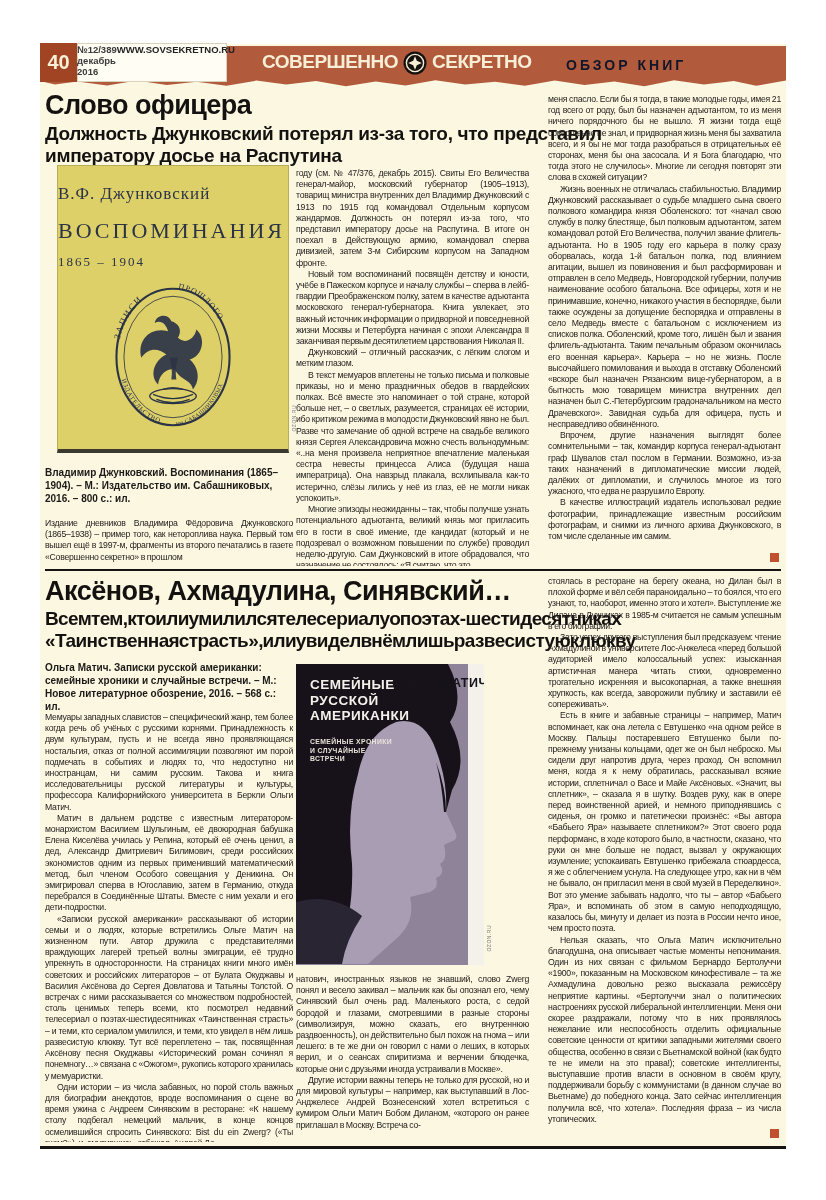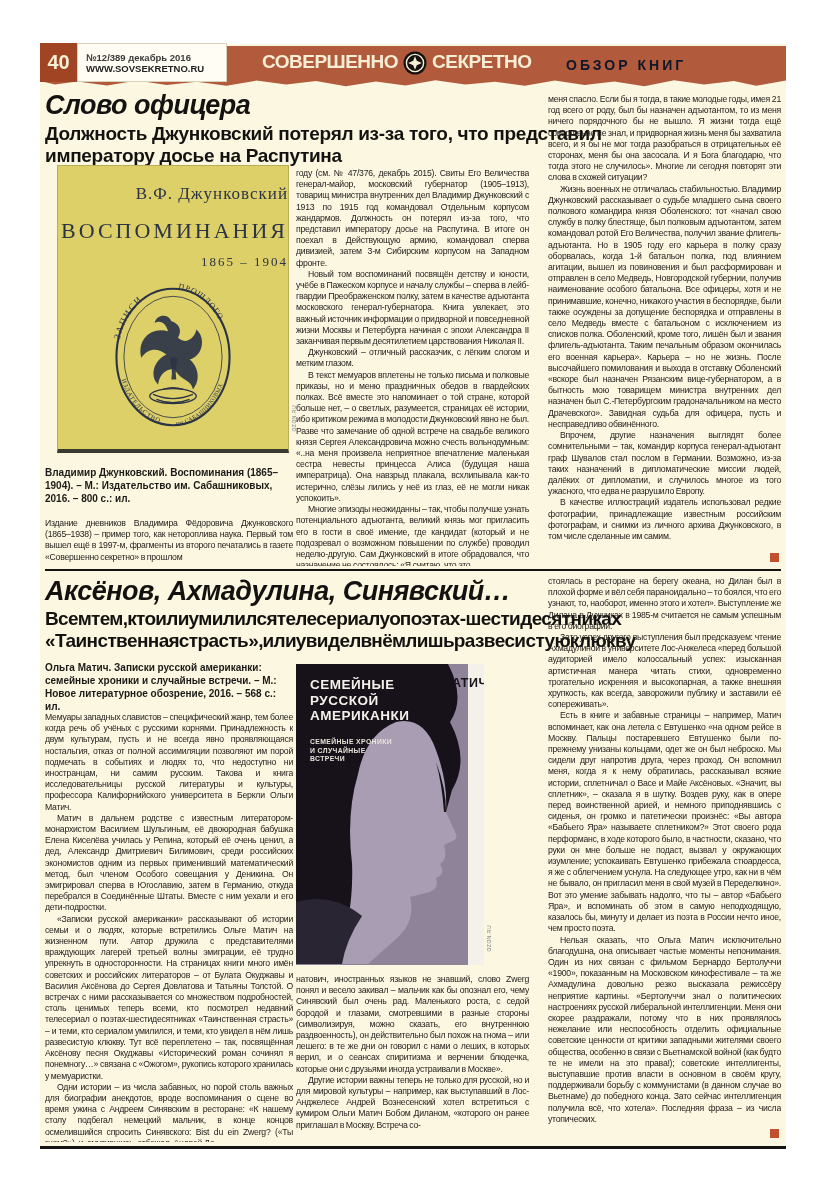--- a/index.html
+++ b/index.html
@@ -7,48 +7,48 @@
         font-family:"Liberation Sans",sans-serif;color:#262220;}
   .content-bg{position:absolute;left:40px;top:44px;width:746px;height:1104px;background:#fbf7e1;}
 
   
   .header-bar{position:absolute;left:40px;top:46px;width:746px;height:33px;background:#b25a3c;}
   .torn{position:absolute;left:40px;top:79px;width:746px;height:8px;background:#b25a3c;
     clip-path:polygon(0 0,100% 0,100% 20%,96% 85%,93% 25%,89% 70%,85% 15%,81% 90%,77% 30%,73% 75%,69% 20%,65% 85%,61% 35%,57% 70%,53% 15%,49% 80%,45% 30%,41% 90%,37% 25%,33% 70%,29% 20%,25% 85%,21% 35%,17% 75%,13% 20%,9% 80%,5% 30%,2% 70%,0 25%);}
   .pagenum{position:absolute;left:40px;top:43px;width:37px;height:39px;background:#a04424;color:#f6efd6;
     font-size:20px;font-weight:bold;display:flex;align-items:center;justify-content:center;}
   .issuebox{position:absolute;left:77px;top:43px;width:150px;height:39px;background:#fffdf4;border:1px solid #d8d2bb;
-    box-sizing:border-box;display:flex;flex-direction:column;justify-content:center;padding-left:8px;}
+    box-sizing:border-box;display:flex;flex-direction:row;justify-content:center;padding-left:8px;}
   .issuebox .l1{font-size:9.5px;font-weight:bold;color:#3a3a3a;}
   .issuebox .l2{font-size:9.5px;font-weight:bold;color:#222;}
   .logo{position:absolute;left:262px;top:51px;display:flex;align-items:flex-start;gap:5px;}
   .logo .word{color:#f6efd6;font-size:19px;font-weight:800;letter-spacing:-0.5px;}
   .section-label{position:absolute;left:566px;top:57px;color:#0f172a;font-size:14px;font-weight:800;letter-spacing:3px;}
 
   
   .rule{position:absolute;background:#161412;}
   .rule.mid{left:45px;top:569px;width:736px;height:2px;}
   .rule.bottom{left:40px;top:1146px;width:746px;height:3px;}
 
   
-  .a-title{position:absolute;left:45px;font-size:27px;font-weight:800;letter-spacing:-0.5px;color:#141210;font-style:italic;}
+  .a-title{position:absolute;left:45px;font-size:27px;font-weight:800;letter-spacing:-0.5px;color:#141210;}
   .a-sub{position:absolute;left:45px;font-size:19px;font-weight:800;letter-spacing:-0.3px;color:#141210;line-height:22px;}
   .a-sub.tight{word-spacing:-5px;letter-spacing:-0.6px;}
 
   
   .col{position:absolute;overflow:hidden;font-size:8.7px;line-height:11.2px;letter-spacing:-0.25px;
        word-spacing:-0.4px;text-align:justify;}
   .col p{margin:0;}
   .col p + p{text-indent:12px;}
   .caption{position:absolute;font-size:10px;font-weight:bold;line-height:13px;color:#1c1a18;}
   .endmark{position:absolute;right:2px;bottom:4px;width:9px;height:9px;background:#c1502e;}
 
   
   .cover1{position:absolute;left:57px;top:165px;width:232px;height:288px;background:#ddd069;
-    border:1px solid #b9ad55;border-bottom:4px solid #3a3a30;box-sizing:border-box;text-align:right;
+    border:1px solid #b9ad55;border-bottom:4px solid #3a3a30;box-sizing:border-box;text-align:left;
     font-family:"Liberation Serif",serif;color:#2b3346;}
   .cover1 .auth{margin-top:18px;font-size:17px;letter-spacing:1px;}
   .cover1 .ttl{margin-top:14px;font-size:22px;letter-spacing:3px;}
   .cover1 .yrs{margin-top:10px;font-size:13px;letter-spacing:2px;}
   .cover1 svg{display:block;margin:8px auto 0 auto;}
   .vcredit{position:absolute;font-size:5px;color:#777;writing-mode:vertical-rl;transform:rotate(180deg);letter-spacing:0.5px;}
 
   
   .cover2{position:absolute;left:296px;top:664px;width:188px;height:301px;overflow:hidden;}
   .cover2 svg{position:absolute;left:0;top:0;}

